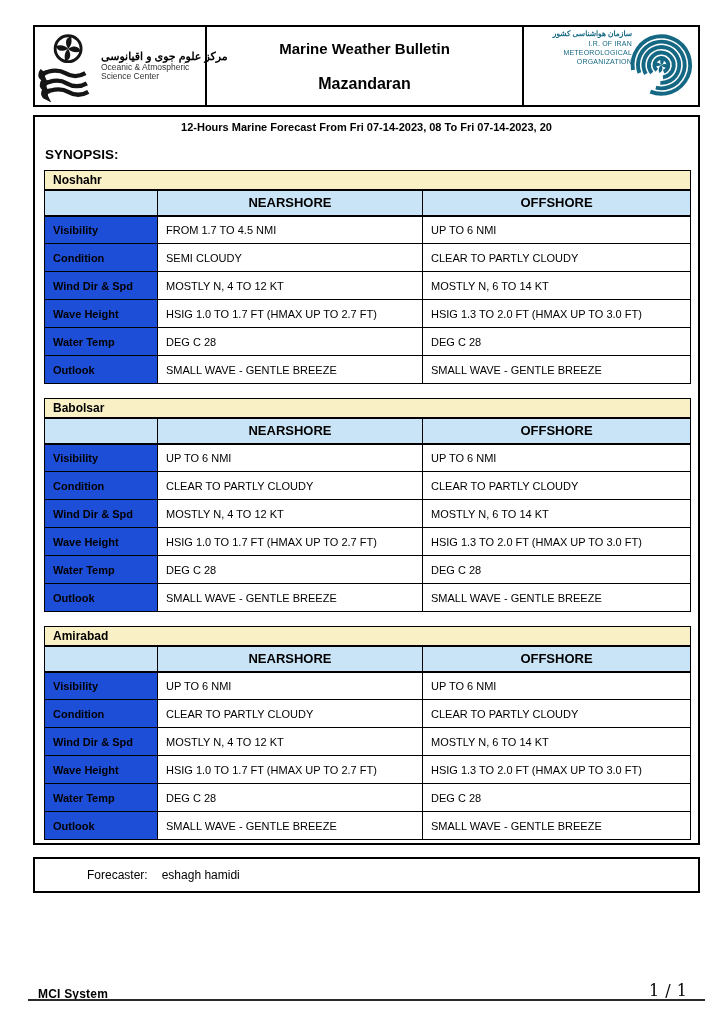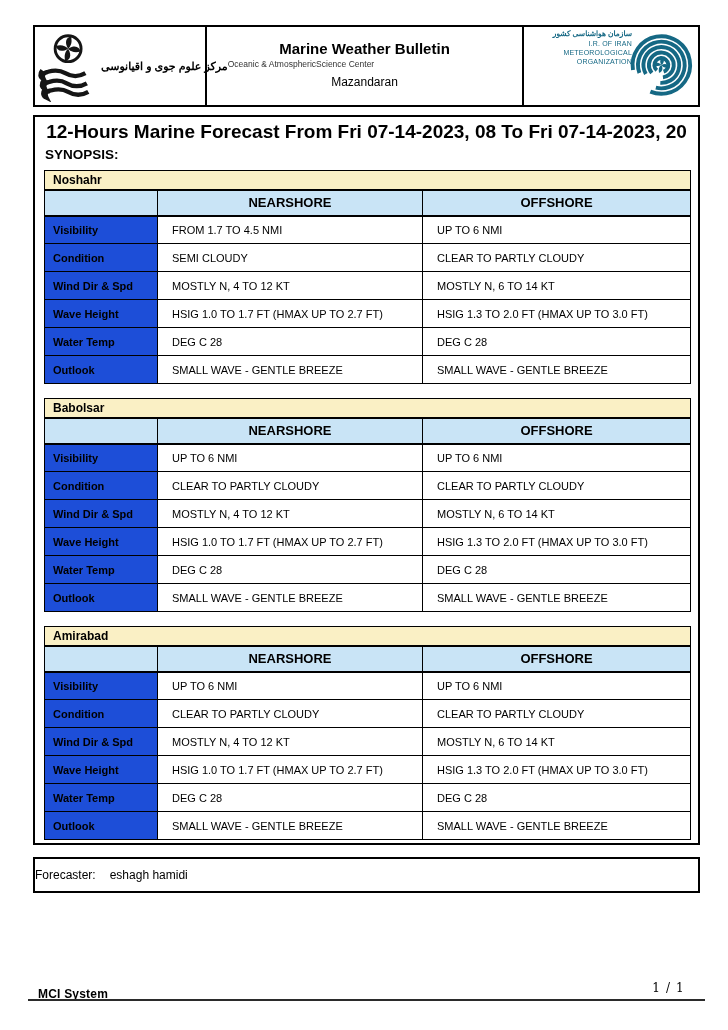--- a/index.html
+++ b/index.html
@@ -15,88 +15,88 @@
   .header-box {
     position: absolute; left: 33px; top: 25px; width: 667px; height: 82px;
     border: 2px solid #000; display: flex;
   }
   .header-cell { height: 100%; }
   .hc-left {
     width: 172px; border-right: 2px solid #000;
     display: flex; align-items: center; padding: 2px 2px 2px 0;
   }
   .hc-left svg { flex: 0 0 72px; height: 72px; }
-  .left-logo-text { display: flex; line-height: 1.15; margin-left: -6px; }
+  .left-logo-text { display: flex; flex-direction: column; line-height: 1.15; margin-left: -6px; }
   .left-logo-fa { font-size: 11px; font-weight: bold; direction: rtl; text-align: left; white-space: nowrap; }
   .left-logo-en { font-size: 8.5px; color: #333; white-space: nowrap; }
   .hc-center {
     width: 315px; display: flex; flex-direction: column; align-items: center;
     padding-top: 13px;
   }
   .bulletin-title { font-size: 15px; font-weight: bold; }
-  .bulletin-region { font-size: 12px; margin-top: 18px; }
+  .bulletin-region { font-size: 16px; margin-top: 18px; font-weight: bold; }
   .hc-right {
     width: 176px; border-left: 2px solid #000;
     display: flex; align-items: flex-start; justify-content: flex-end; padding: 2px 4px 2px 2px;
   }
   .right-logo-text { display: flex; flex-direction: column; align-items: flex-end; line-height: 1.3; color: #156884; margin-right: -8px; z-index: 2; }
   .right-logo-fa { font-size: 7.5px; font-weight: bold; direction: rtl; white-space: nowrap; }
   .right-logo-en { font-size: 7px; letter-spacing: .2px; white-space: nowrap; }
   .hc-right svg { flex: 0 0 70px; height: 72px; }
 
   
   .main-box {
     position: absolute; left: 33px; top: 115px; width: 667px; height: 730px;
     border: 2px solid #000;
   }
   .forecast-title {
     position: absolute; left: 0; top: 4px; width: 100%;
-    text-align: center; font-size: 19px; font-weight: bold;
+    text-align: center; font-size: 11px; font-weight: bold;
   }
   .synopsis-label {
     position: absolute; left: 10px; top: 30px;
     font-size: 13.5px; font-weight: bold;
   }
   .station-section { position: absolute; left: 9px; width: 646px; }
   .st-0 { top: 53px; } .st-1 { top: 281px; } .st-2 { top: 509px; }
 
   table.station-table { border-collapse: collapse; width: 646px; table-layout: fixed; }
   table.station-table td { border: 1.5px solid #000; overflow: hidden; white-space: nowrap; }
   td.station-title {
     background: #faf0c5; font-weight: bold; font-size: 12px;
     height: 19px; padding-left: 8px; border-bottom-width: 2px !important;
   }
   tr.col-header td {
     background: #c9e4f6; font-weight: bold; font-size: 13px; text-align: center;
     height: 26px; border-bottom-width: 2px !important;
   }
-  tr.data-row td { height: 28px; font-size: 11px; padding-left: 14px; }
+  tr.data-row td { height: 28px; font-size: 11px; padding-left: 8px; }
   td.row-label { background: #1d4ed8; font-weight: bold; padding-left: 8px !important; }
   col.c-label { width: 113px; } col.c-near { width: 265px; } col.c-off { width: 268px; }
 
   
   .forecaster-box {
     position: absolute; left: 33px; top: 857px; width: 667px; height: 36px;
-    border: 2px solid #000; display: flex; align-items: center; 
+    border: 2px solid #000; display: flex; align-items: center; padding-left: 52px;
     font-size: 12px;
   }
   .forecaster-box .fname { margin-left: 14px; }
 
   
   .footer-system {
     position: absolute; left: 38px; top: 987px;
     font-size: 12px; font-weight: bold; letter-spacing: .2px;
   }
   .footer-line {
     position: absolute; left: 28px; top: 999px; width: 677px; height: 2px;
     background: #2b2b2b;
   }
   .footer-page {
     position: absolute; left: 636px; top: 981px; width: 64px;
-    font-family: "DejaVu Serif", serif; font-size: 12px; text-align: center;
+    font-family: "DejaVu Serif", serif; font-size: 16px; text-align: center;
   }
   .footer-page span { padding: 0 3px; }
 </style>
 </head>
 <body>
 
 <div class="header-box">
   <div class="header-cell hc-left">
     <svg viewBox="0 0 100 100">
       <g stroke="#151515" fill="none">

